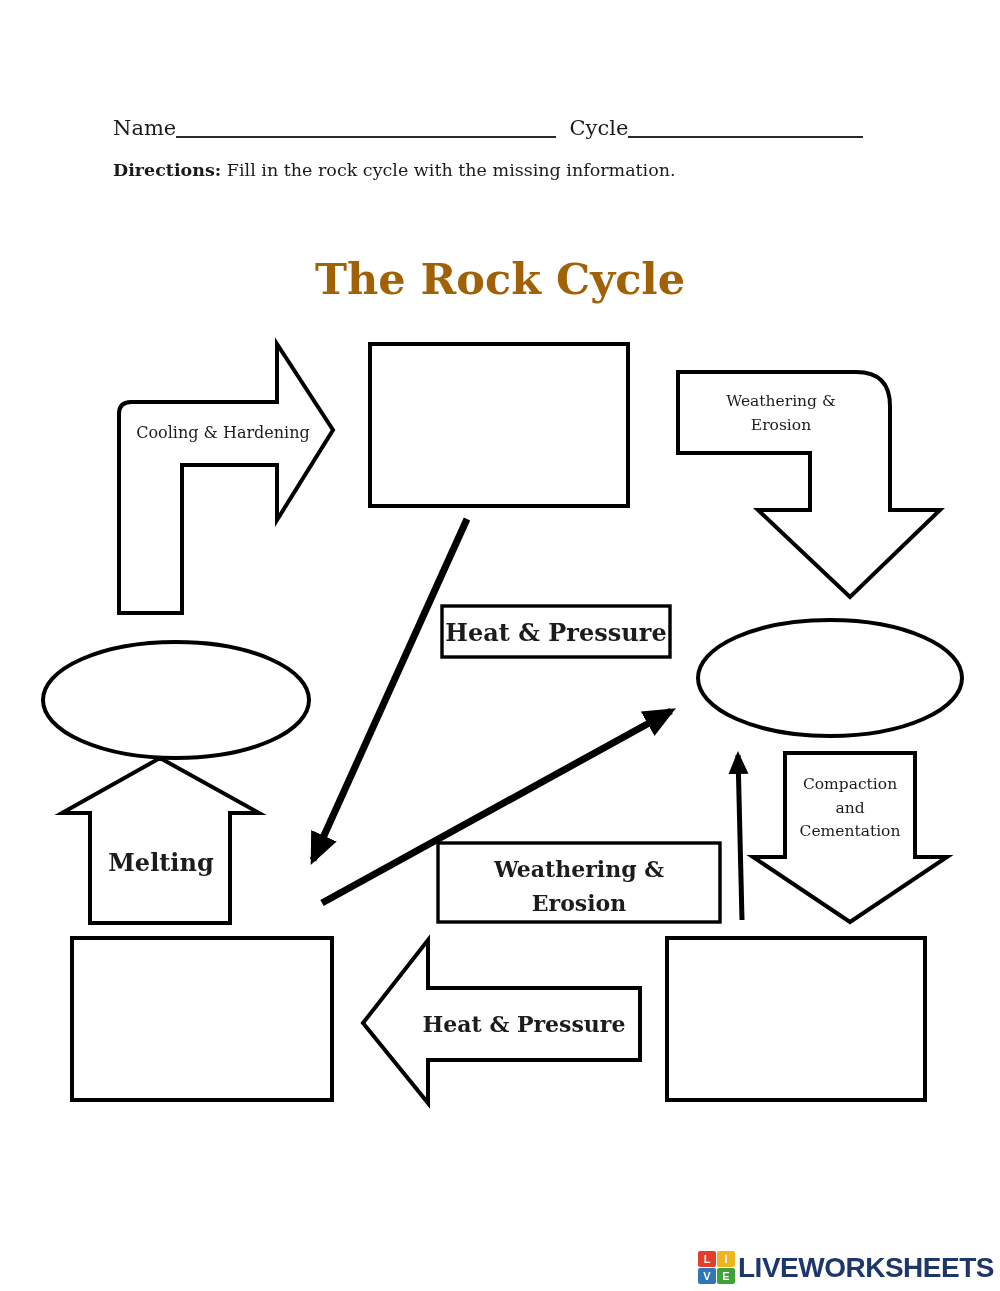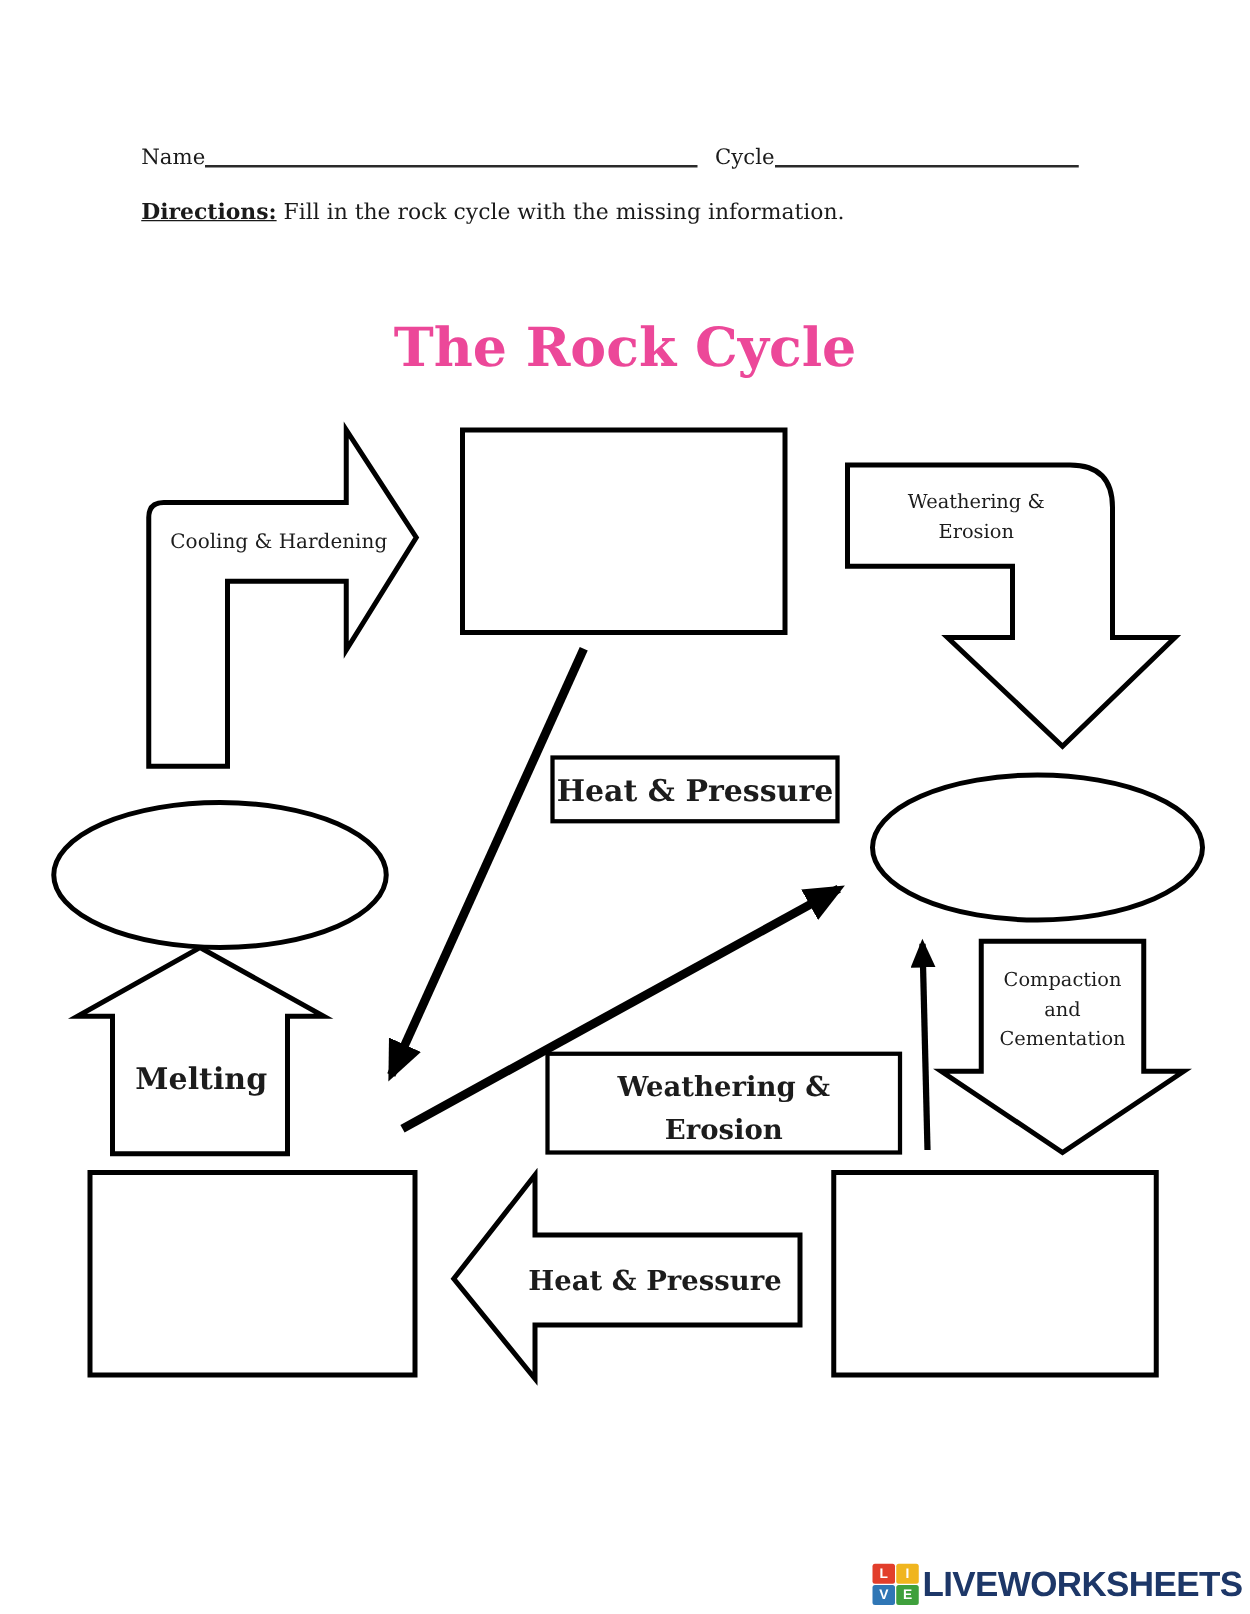--- a/index.html
+++ b/index.html
@@ -9,44 +9,44 @@
     width:1000px; height:1291px;
     background:#ffffff;
     font-family:"DejaVu Serif", serif;
     color:#1a1a1a;
     overflow:hidden;
   }
   
   .name-date-row {
     position:absolute; left:113px; top:116px;
     width:750px;
-    font-size:17px;
+    font-size:21px;
     display:flex; align-items:baseline;
     white-space:nowrap;
   }
   .fill-line {
     display:inline-block;
     border-bottom:2px solid #2a2a2a;
     height:15px;
     transform:translateY(3px);
   }
   .name-line { width:400px; }
   .date-gap  { width:14px; }
   .date-line { width:247px; }
   .directions {
     position:absolute; left:113px; top:160px;
     font-size:17.5px;
   }
-  .directions .b { font-weight:bold;text-decoration:underline; }
+  .directions .b { font-weight:bold; }
   
   .page-title {
     position:absolute; left:0; top:254px; width:1000px;
     text-align:center;
     font-size:43px; font-weight:bold;
-    color:#ec4899;
+    color:#a16207;
   }
   
   svg.diagram { position:absolute; left:0; top:0; }
   .shape { fill:#ffffff; stroke:#000000; stroke-width:4; stroke-linejoin:miter; }
   .shape-thin { fill:#ffffff; stroke:#000000; stroke-width:3.4; }
   .conn { stroke:#000000; fill:none; }
   svg.diagram text {
     font-family:"DejaVu Serif", serif;
     fill:#1c1c1c;
     text-anchor:middle;

